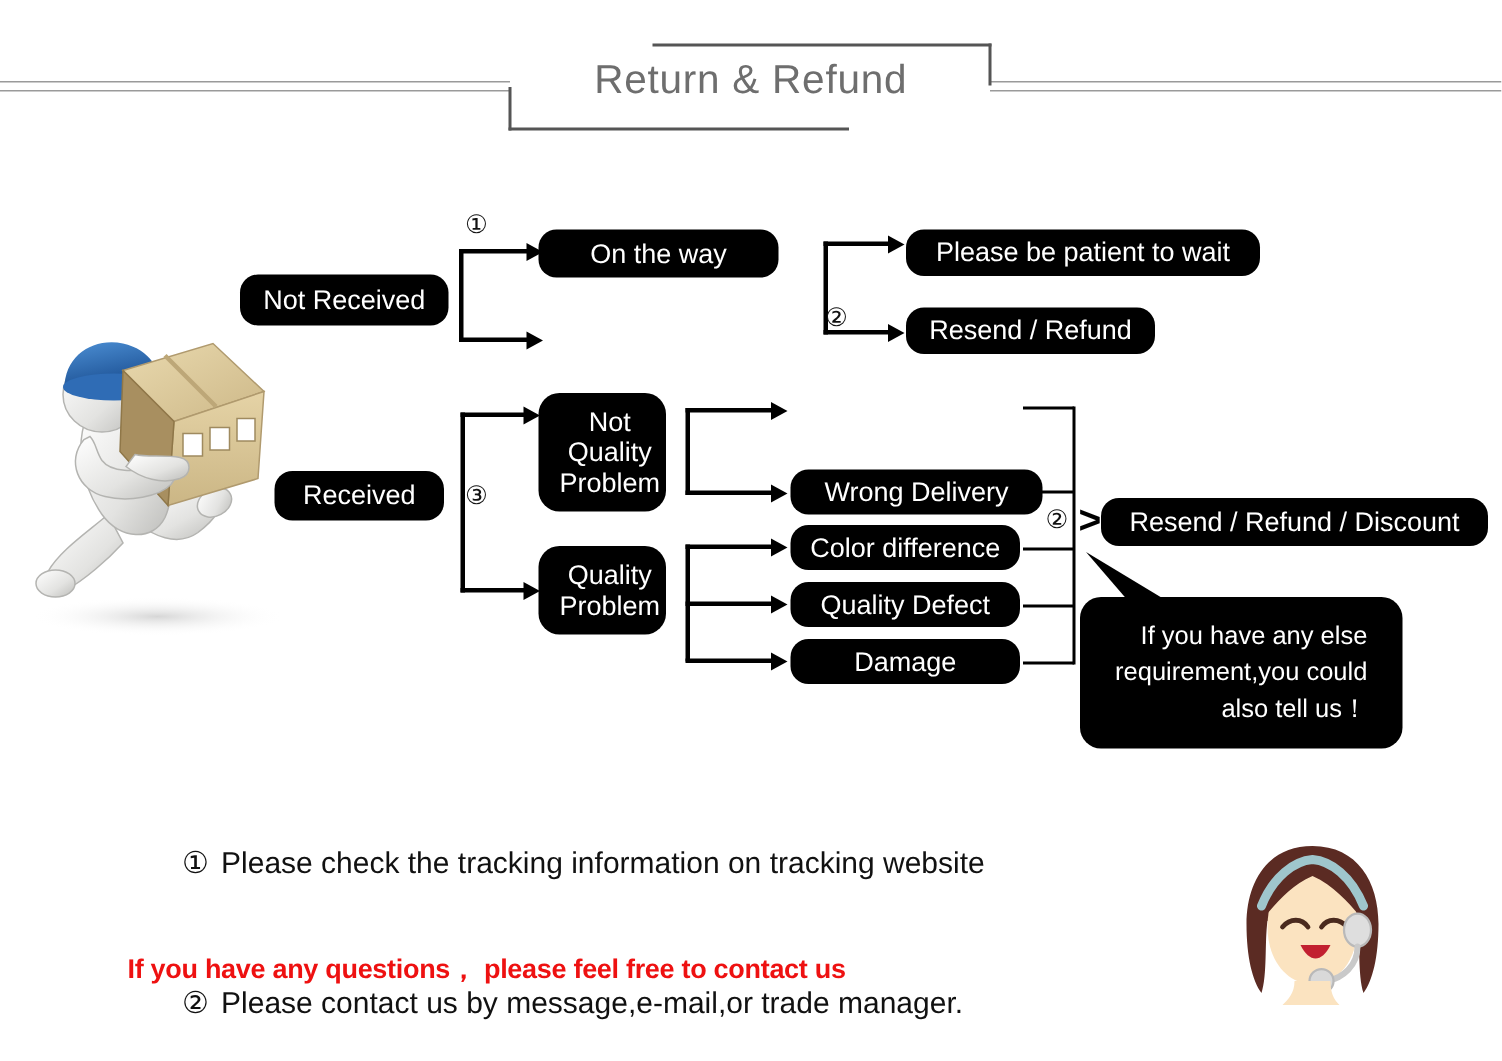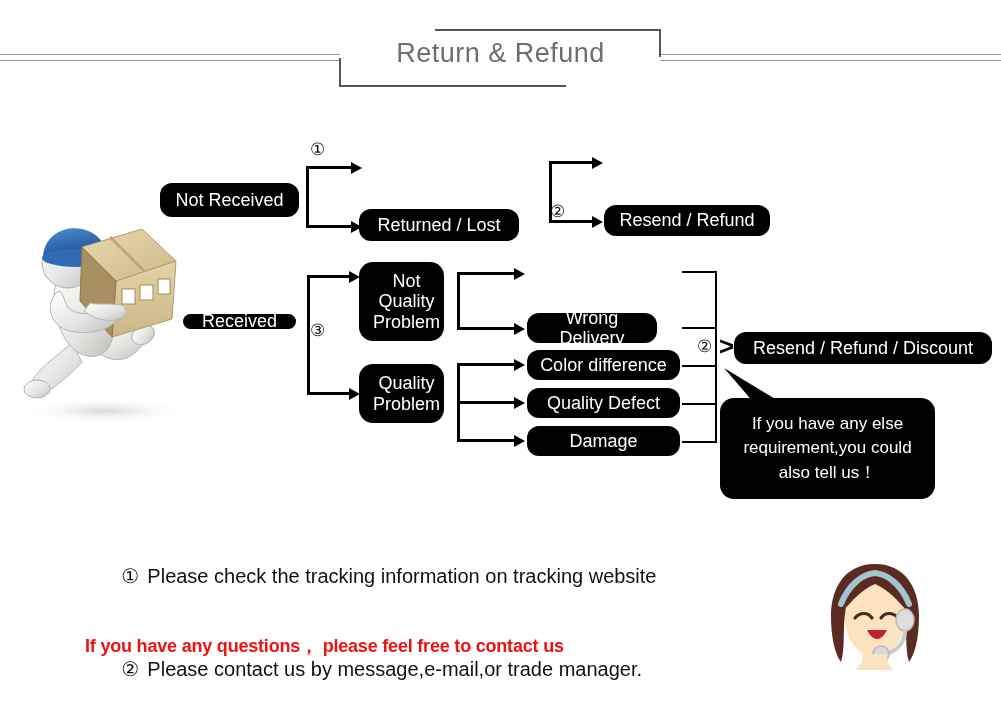--- a/index.html
+++ b/index.html
@@ -44,21 +44,21 @@
   .circnum{
     position:absolute;font-size:17px;color:#111;
     font-family:"Liberation Sans", sans-serif;line-height:1;
   }
   .chev{position:absolute;font-size:26px;font-weight:bold;color:#000;
         font-family:"Liberation Sans", sans-serif;line-height:1;}
 
   
   #bubble{
     position:absolute;background:#000;color:#fff;border-radius:14px;
-    font-size:17px;line-height:1.45;text-align:center;
+    font-size:17px;line-height:1.45;text-align:right;
     display:flex;align-items:center;justify-content:center;
     padding:6px 10px;box-sizing:border-box;
   }
   #bubble-tail{position:absolute;}
 
   
   #notes{position:absolute;left:88px;top:530px;width:700px;}
   .note{font-size:20px;color:#111;line-height:1.55;white-space:pre;}
   .note .num{display:inline-block;width:26px;}
 
@@ -149,32 +149,33 @@
 
   <div class="nbox" style="left:160px;top:183px;width:139px;height:34px;text-align:right;">Not Received</div>
 
   <div class="ln v" style="left:306px;top:166px;height:62px;"></div>
   <div class="ln h" style="left:306px;top:166px;width:48px;"></div>
   <div class="arw" style="left:351px;top:162px;"></div>
   <div class="ln h" style="left:306px;top:225px;width:48px;"></div>
   <div class="arw" style="left:351px;top:221px;"></div>
   <div class="circnum" style="left:310px;top:141px;">①</div>
 
-  <div class="nbox" style="left:359px;top:209px;width:160px;height:32px;">Returned / Lost</div>
+  <div class="nbox" style="left:359px;top:153px;width:160px;height:32px;">On the way</div>
 
   <div class="ln v" style="left:549px;top:161px;height:62px;"></div>
   <div class="ln h" style="left:549px;top:161px;width:46px;"></div>
   <div class="arw" style="left:592px;top:157px;"></div>
   <div class="ln h" style="left:549px;top:220px;width:46px;"></div>
   <div class="arw" style="left:592px;top:216px;"></div>
   <div class="circnum" style="left:550px;top:203px;">②</div>
 
+  <div class="nbox" style="left:604px;top:153px;width:236px;height:31px;">Please be patient to wait</div>
   <div class="nbox" style="left:604px;top:205px;width:166px;height:31px;">Resend / Refund</div>
 
-  <div class="nbox" style="left:183px;top:314px;width:113px;height:15px;">Received</div>
+  <div class="nbox" style="left:183px;top:314px;width:113px;height:33px;">Received</div>
 
   <div class="ln v" style="left:307px;top:275px;height:120px;"></div>
   <div class="ln h" style="left:307px;top:275px;width:45px;"></div>
   <div class="arw" style="left:349px;top:271px;"></div>
   <div class="ln h" style="left:307px;top:392px;width:45px;"></div>
   <div class="arw" style="left:349px;top:388px;"></div>
   <div class="circnum" style="left:310px;top:322px;">③</div>
 
   <div class="nbox tall" style="left:359px;top:262px;width:85px;height:79px;">Not
 Quality
@@ -189,21 +190,21 @@
   <div class="arw" style="left:514px;top:323px;"></div>
 
   <div class="ln v" style="left:457px;top:363px;height:78px;"></div>
   <div class="ln h" style="left:457px;top:363px;width:60px;"></div>
   <div class="arw" style="left:514px;top:359px;"></div>
   <div class="ln h" style="left:457px;top:401px;width:60px;"></div>
   <div class="arw" style="left:514px;top:397px;"></div>
   <div class="ln h" style="left:457px;top:439px;width:60px;"></div>
   <div class="arw" style="left:514px;top:435px;"></div>
 
-  <div class="nbox" style="left:527px;top:313px;width:130px;height:30px;">Wrong Delivery</div>
+  <div class="nbox" style="left:527px;top:313px;width:168px;height:30px;">Wrong Delivery</div>
   <div class="nbox" style="left:527px;top:350px;width:153px;height:30px;">Color difference</div>
   <div class="nbox" style="left:527px;top:388px;width:153px;height:30px;">Quality Defect</div>
   <div class="nbox" style="left:527px;top:426px;width:153px;height:30px;text-align:right;">Damage</div>
 
   <div class="thin v" style="left:715px;top:271px;height:172px;"></div>
   <div class="thin h" style="left:682px;top:271px;width:34px;"></div>
   <div class="thin h" style="left:682px;top:327px;width:34px;"></div>
   <div class="thin h" style="left:682px;top:365px;width:34px;"></div>
   <div class="thin h" style="left:682px;top:403px;width:34px;"></div>
   <div class="thin h" style="left:682px;top:441px;width:34px;"></div>

